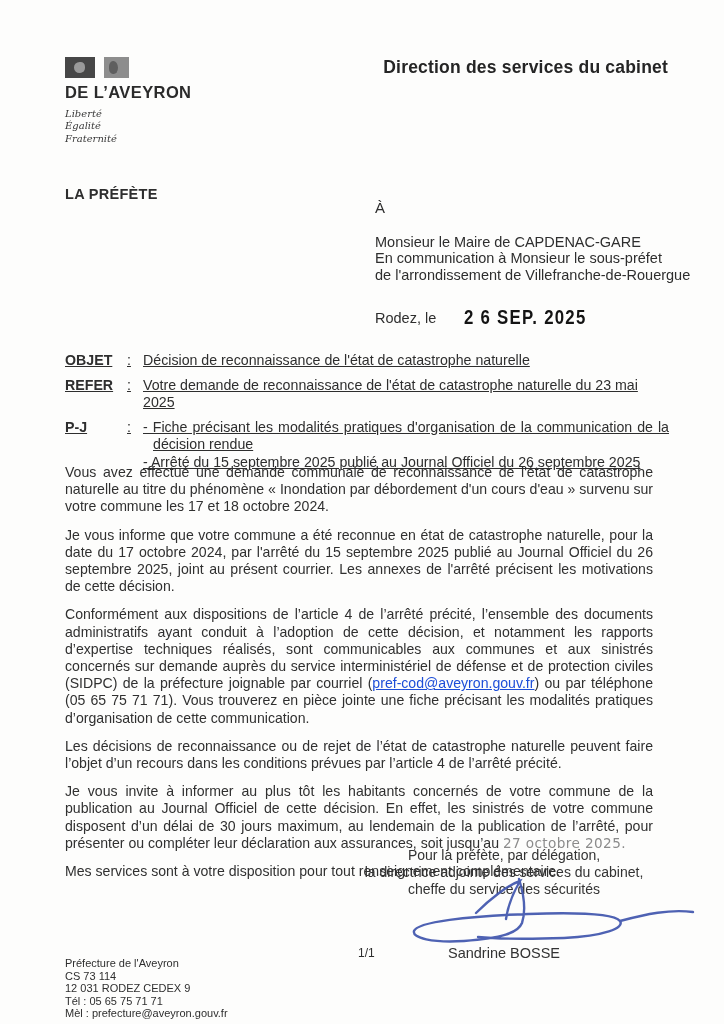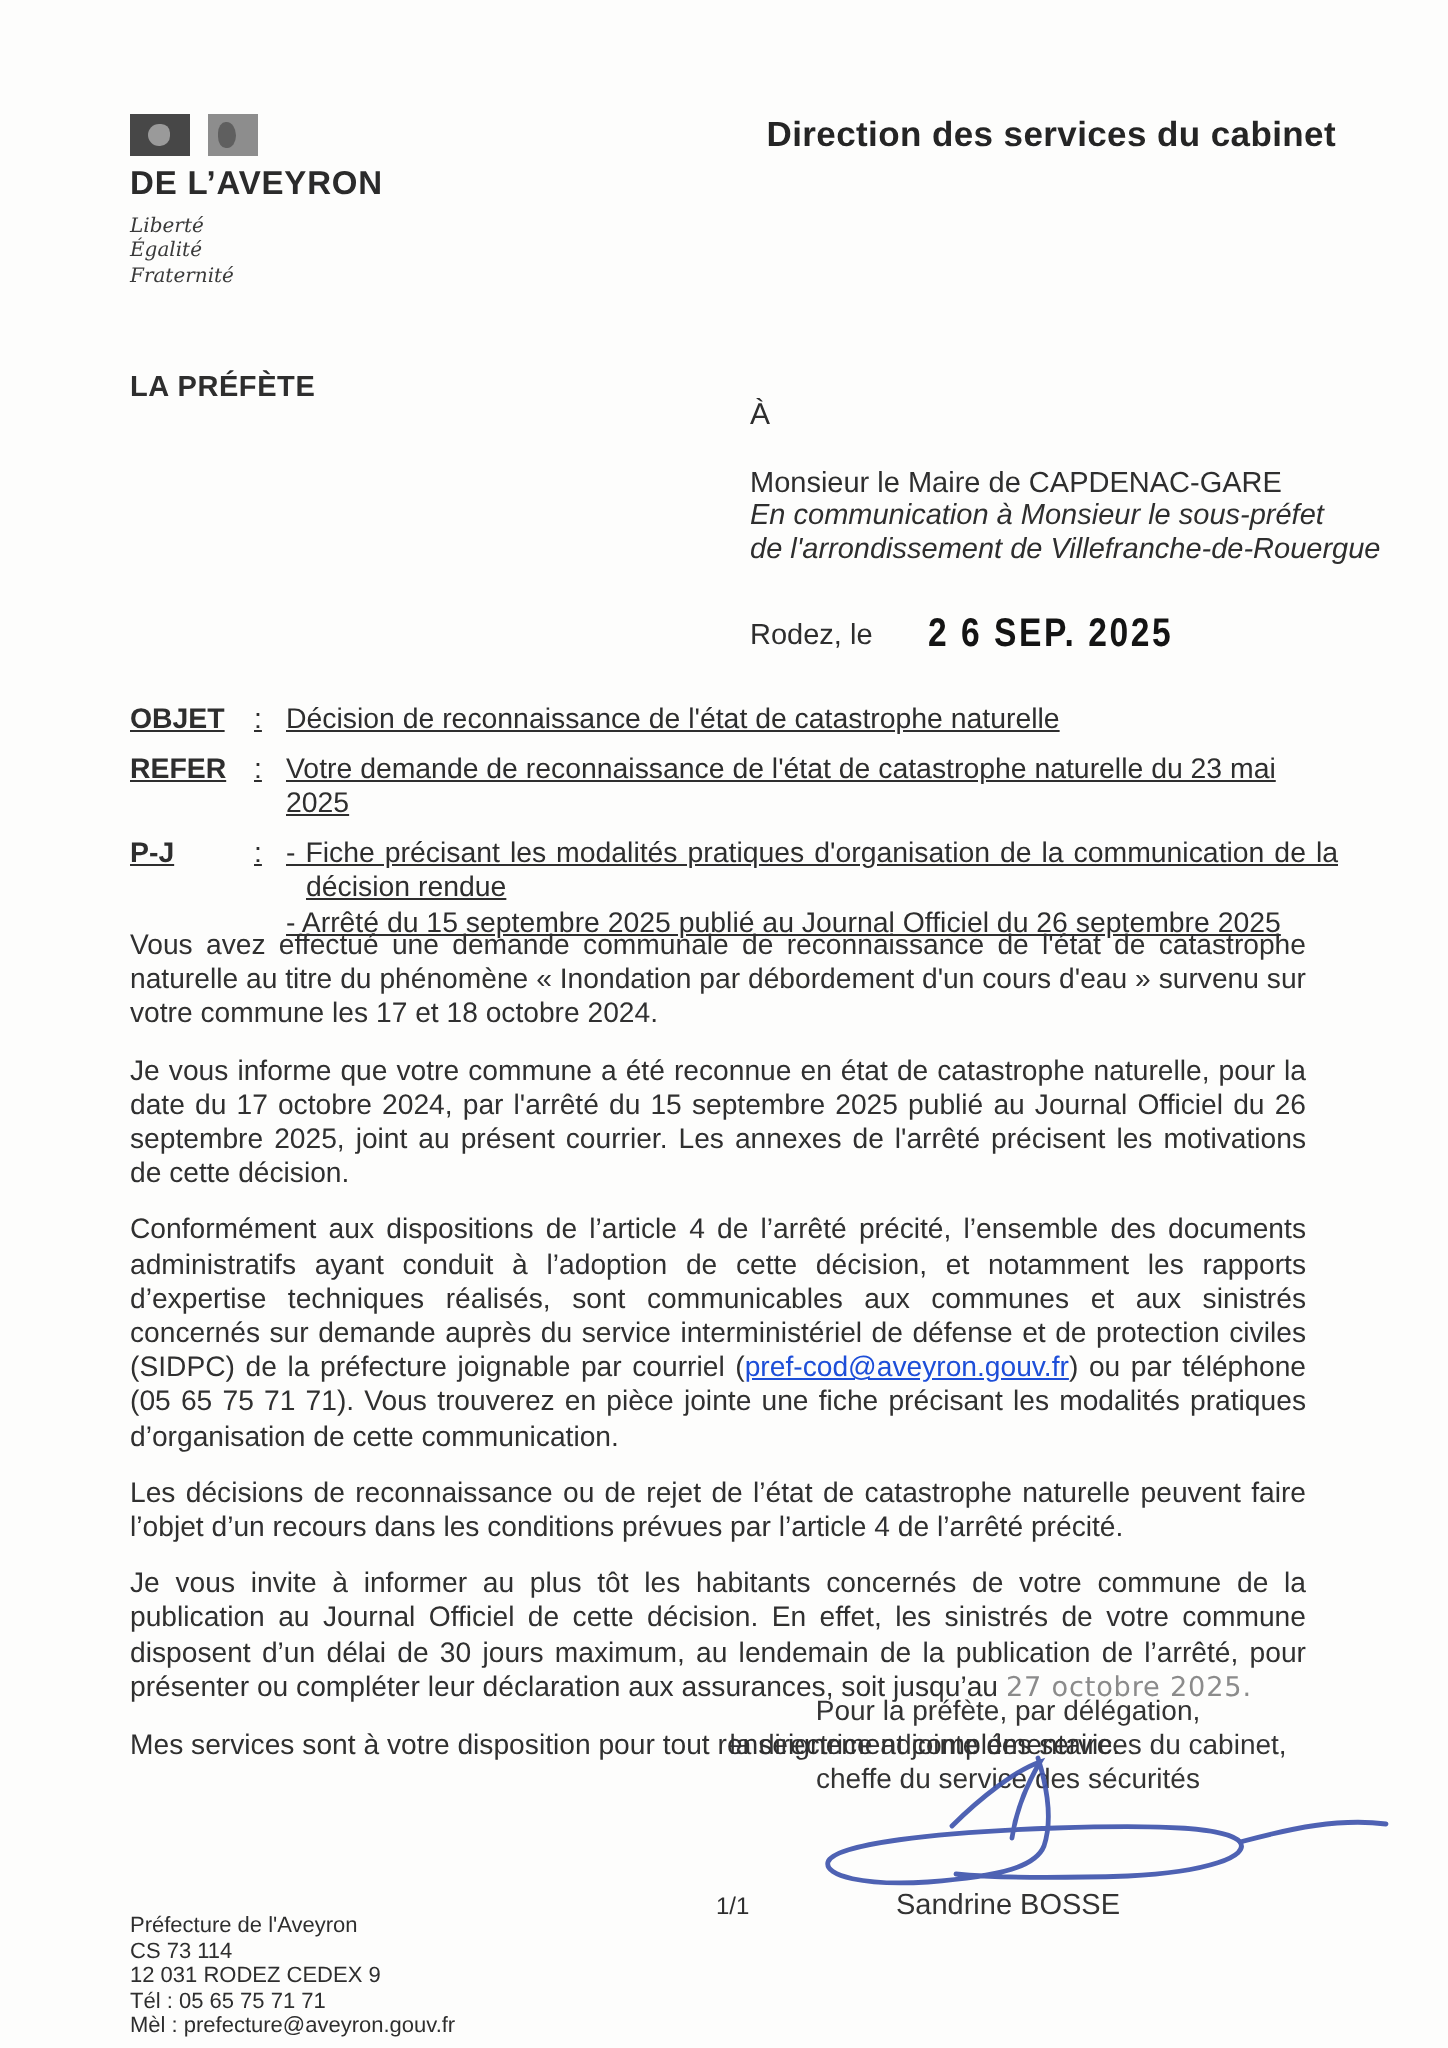--- a/index.html
+++ b/index.html
@@ -24,21 +24,21 @@
   .agency-name{font-weight:bold;font-size:16.5px;line-height:18.5px;letter-spacing:.4px;color:#2b2b2b;}
   .motto{margin-top:6px;font-family:"DejaVu Serif", serif;font-style:italic;
     font-size:10px;line-height:12.5px;color:#3a3a3a;}
   .direction-title{position:absolute;top:57px;right:56px;
     font-size:17.5px;font-weight:bold;letter-spacing:.2px;color:#252525;}
 
   
   .sender-title{position:absolute;left:65px;top:186px;font-weight:bold;font-size:14.5px;letter-spacing:.3px;}
   .recipient{position:absolute;left:375px;top:200px;font-size:14.5px;line-height:16.5px;}
   .recipient .to{margin-bottom:17px;font-size:15px;}
-  .recipient .it{font-style:italic;}
+  .recipient .it{}
 
   .dateline{position:absolute;left:375px;top:306px;display:flex;align-items:center;}
   .dateline .place{font-size:14.5px;}
   .date-stamp{margin-left:28px;font-weight:800;font-size:20px;letter-spacing:1.5px;color:#141414;
     transform:scaleX(.84);transform-origin:left center;white-space:nowrap;}
 
   
   .refs{position:absolute;left:65px;top:352px;width:604px;font-size:14.2px;line-height:17.5px;text-decoration:underline;}
   .ref-row{display:grid;grid-template-columns:62px 16px 1fr;margin-bottom:7px;}
   .ref-label{font-weight:bold;}

